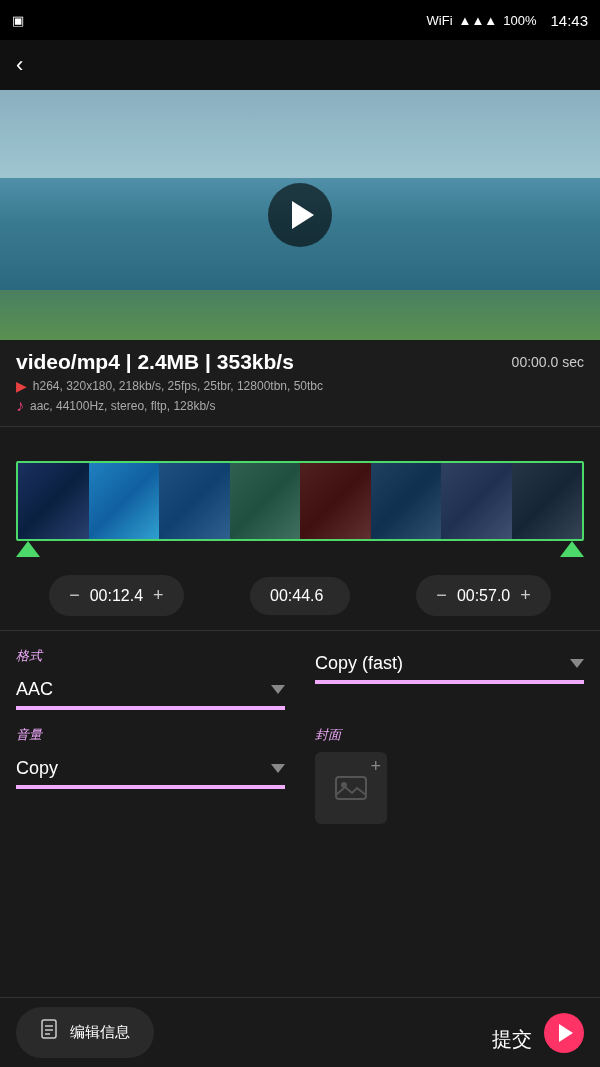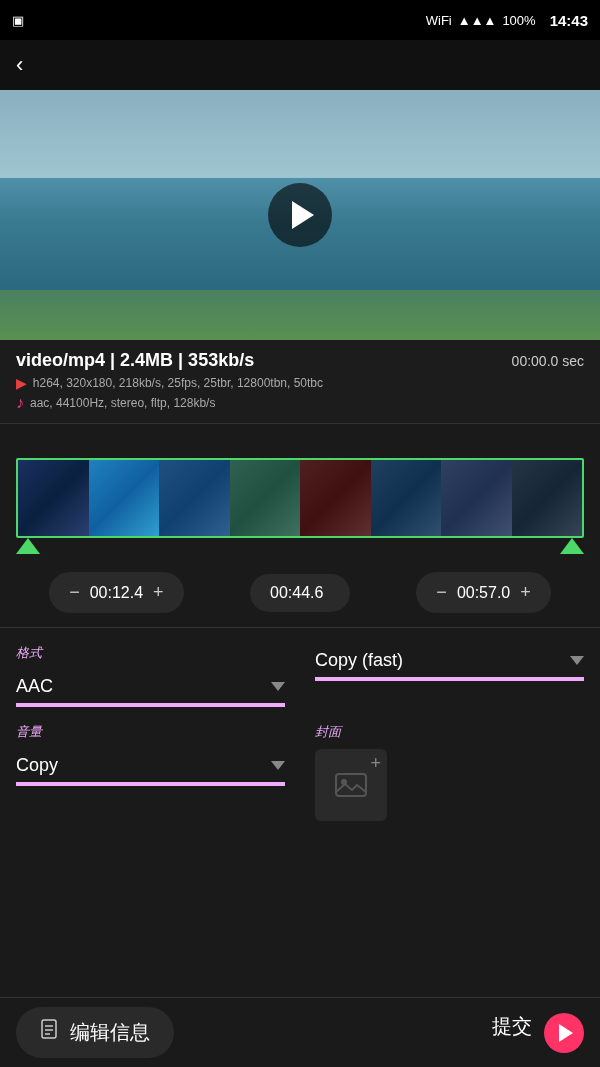--- a/index.html
+++ b/index.html
@@ -30,21 +30,21 @@
       font-size: 13px;
     }
     .status-icons {
       display: flex;
       align-items: flex-end;
       gap: 6px;
       font-size: 13px;
     }
     .time-text {
       font-size: 15px;
-      font-weight: bold;
+      font-weight: normal;
       margin-left: 8px;
       text-align: center;
     }
 
     
     .top-bar {
       height: 50px;
       background: #111;
       display: flex;
       align-items: center;
@@ -114,21 +114,21 @@
       padding: 10px 16px 8px;
       border-bottom: 1px solid #333;
     }
     .video-info-row1 {
       display: flex;
       justify-content: space-between;
       align-items: center;
       margin-bottom: 4px;
     }
     .video-title {
-      font-size: 18px;
+      font-size: 21px;
       font-weight: bold;
       color: #fff;
     }
     .video-time {
       font-size: 14px;
       color: #ccc;
     }
     .video-detail-row {
       display: flex;
       align-items: center;
@@ -322,29 +322,29 @@
       padding: 0 16px;
       border-top: 1px solid #333;
     }
     .edit-info-btn {
       background: #2a2a2a;
       border-radius: 30px;
       padding: 12px 24px;
       display: flex;
       align-items: center;
       gap: 10px;
-      font-size: 20px;
+      font-size: 15px;
       color: #fff;
       border: none;
       cursor: pointer;
     }
     .submit-btn {
       margin-left: auto;
       display: flex;
-      align-items: flex-start;
+      align-items: flex-end;
       gap: 12px;
       cursor: pointer;
       background: none;
       border: none;
     }
     .submit-text {
       font-size: 20px;
       color: #fff;
     }
     .submit-arrow {

